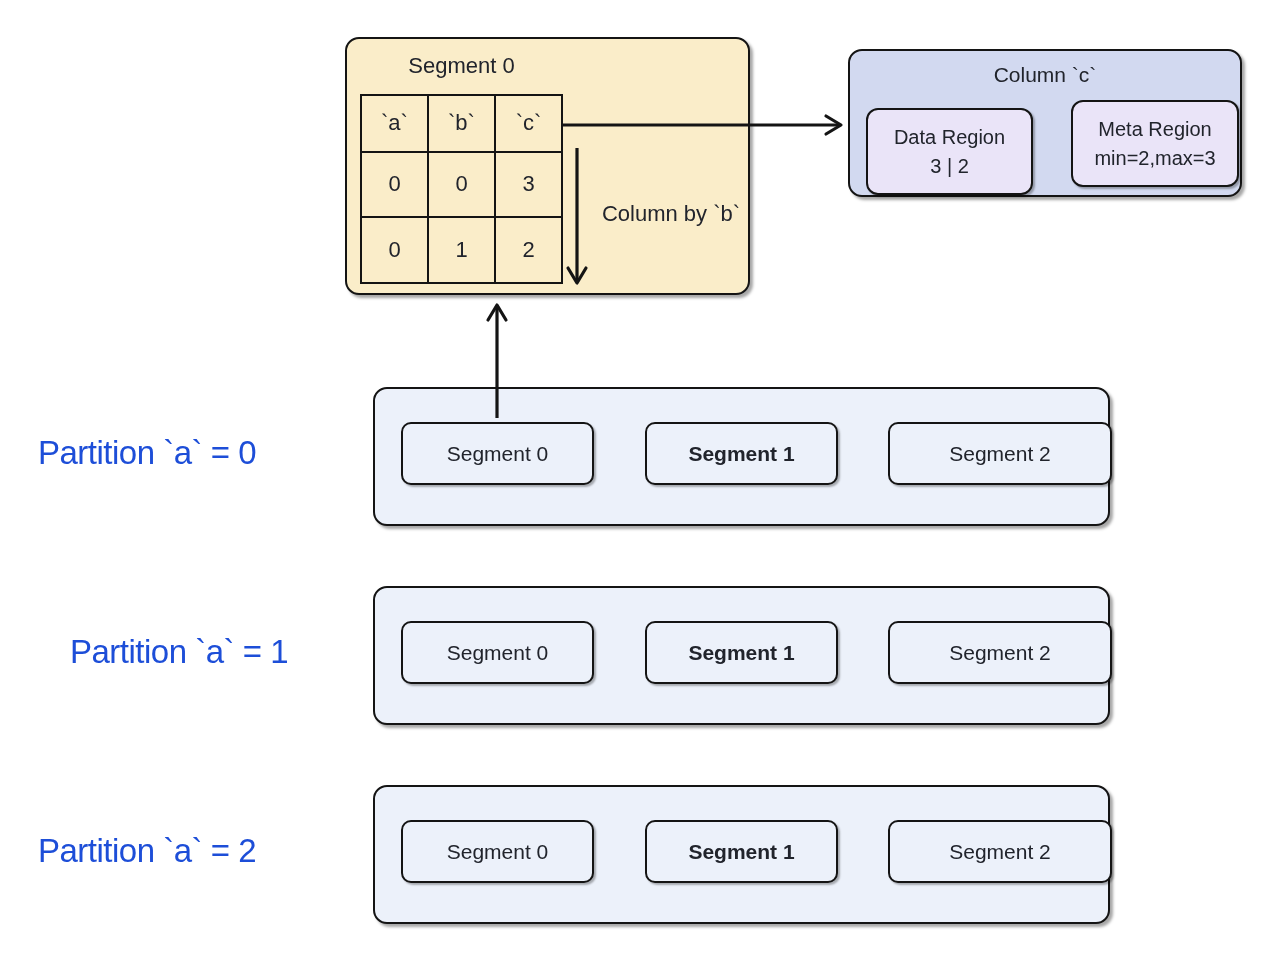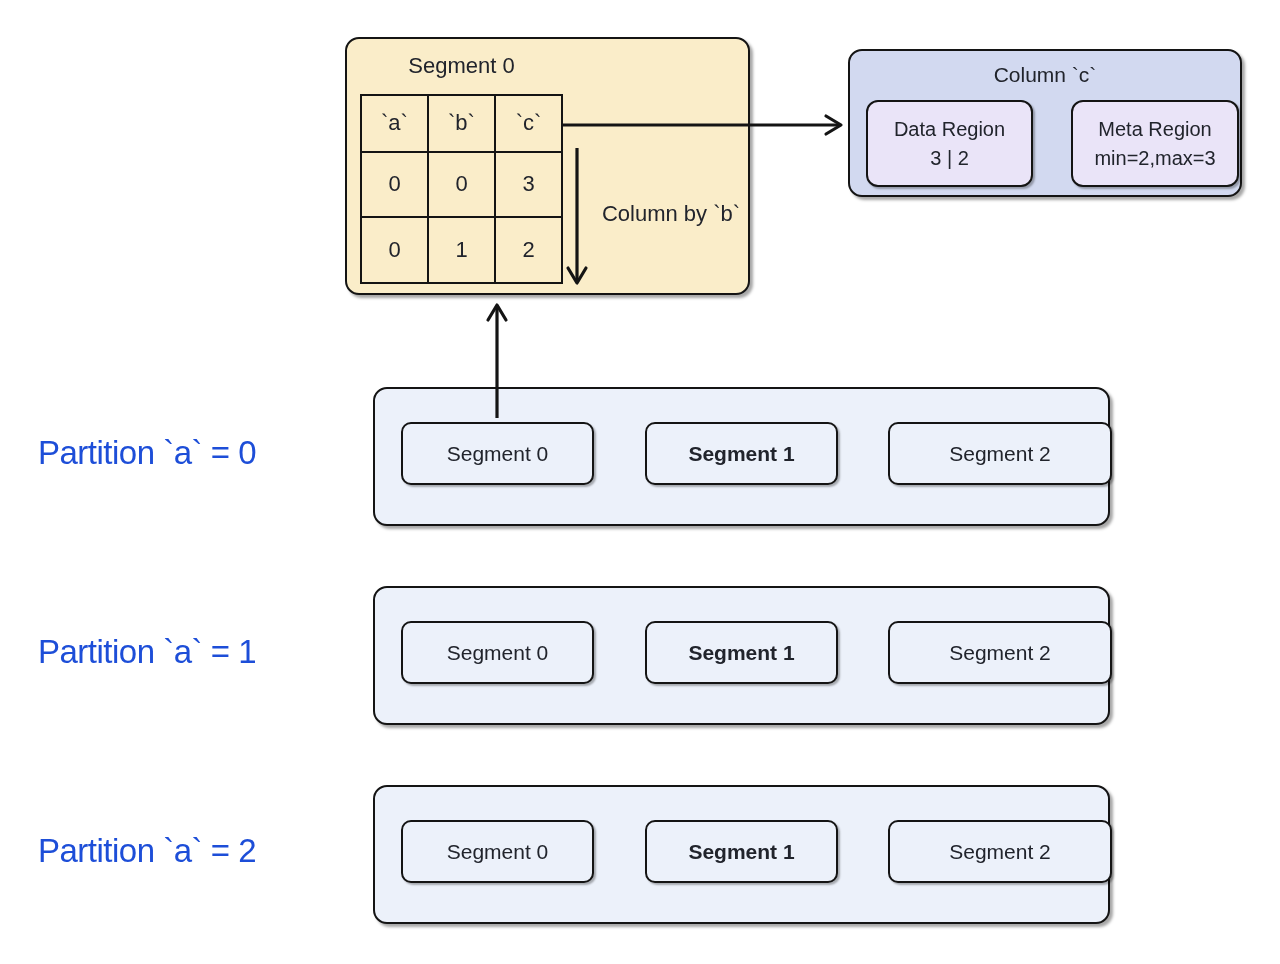--- a/index.html
+++ b/index.html
@@ -57,21 +57,21 @@
   }
   .region-box{
     position:absolute;top:49px;height:87px;
     background:#EAE4F8;
     border:2.5px solid #141414;border-radius:12px;
     box-shadow:2px 2px 2px rgba(0,0,0,0.3);
     box-sizing:border-box;
     display:flex;flex-direction:column;justify-content:center;align-items:center;
     font-size:20px;line-height:29px;
   }
-  .region-box.data{left:16px;width:167px;}
+  .region-box.data{left:16px;width:167px;margin-top:8px;}
   .region-box.meta{left:221px;width:168px;}
   
   .partition-label{
     position:absolute;left:38px;width:330px;
     font-size:33px;font-weight:normal;line-height:40px;
     letter-spacing:-0.5px;color:#1d4ed8;
     white-space:nowrap;
   }
   .partition-box{
     position:absolute;left:373px;width:737px;height:139px;
@@ -139,21 +139,21 @@
     </div>
   </div>
 
   <div class="partition-label" style="top:433px;">Partition `a` = 0</div>
   <div class="partition-box" style="top:387px;">
     <div class="segment-box s0">Segment 0</div>
     <div class="segment-box s1">Segment 1</div>
     <div class="segment-box s2">Segment 2</div>
   </div>
 
-  <div class="partition-label" style="top:632px;">Partition `a` = 1</div>
+  <div class="partition-label" style="top:632px;margin-left:32px;">Partition `a` = 1</div>
   <div class="partition-box" style="top:586px;">
     <div class="segment-box s0">Segment 0</div>
     <div class="segment-box s1">Segment 1</div>
     <div class="segment-box s2">Segment 2</div>
   </div>
 
   <div class="partition-label" style="top:831px;">Partition `a` = 2</div>
   <div class="partition-box" style="top:785px;">
     <div class="segment-box s0">Segment 0</div>
     <div class="segment-box s1">Segment 1</div>

